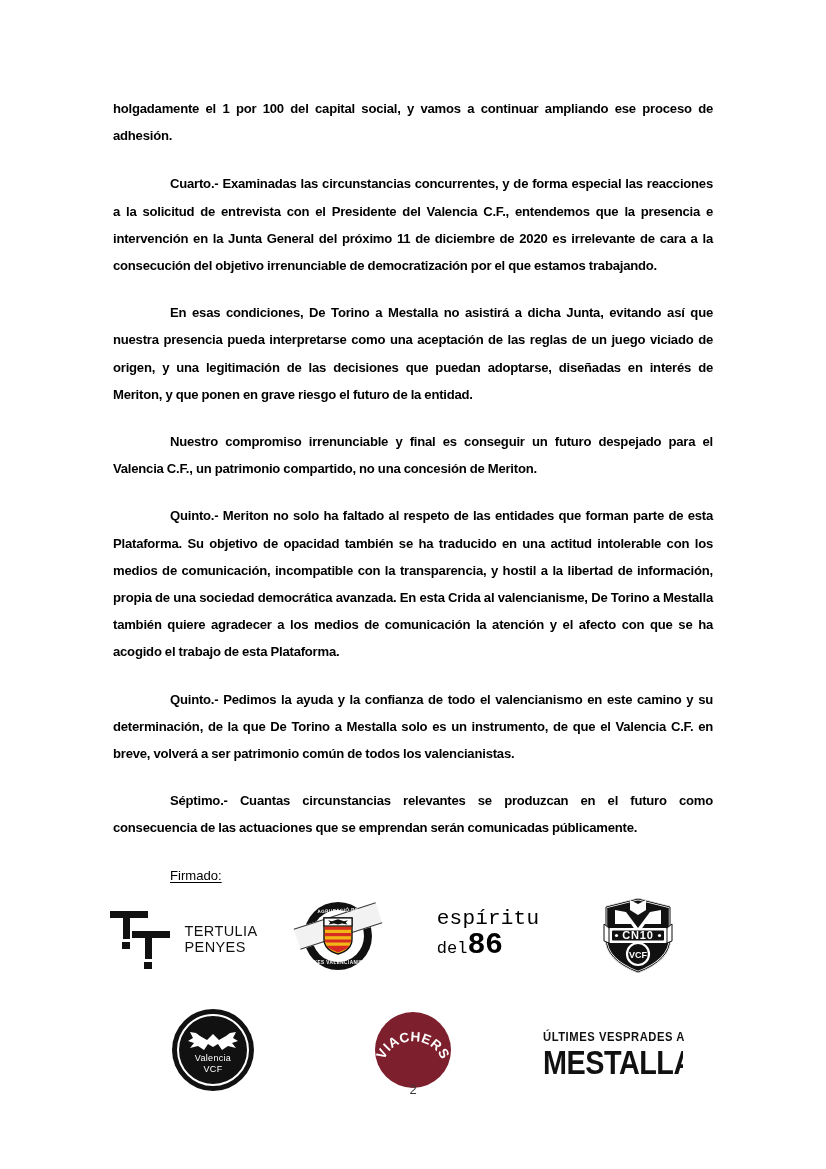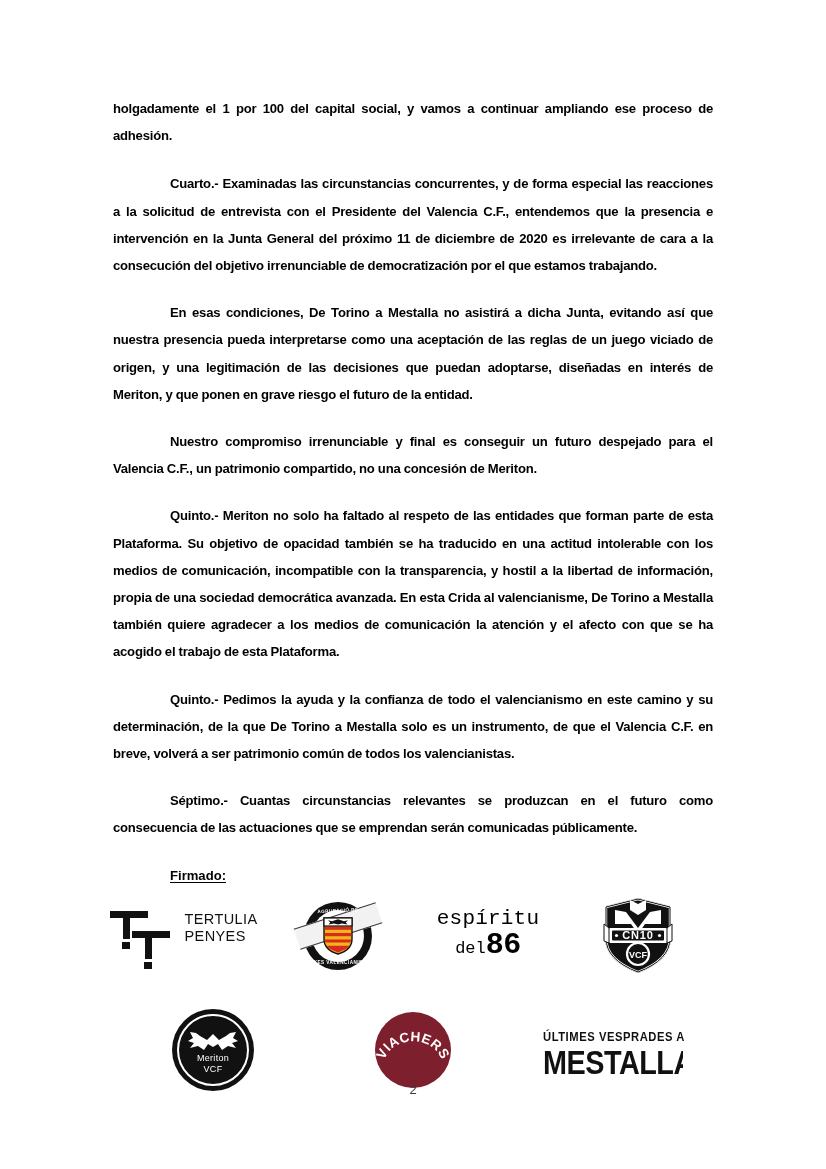--- a/index.html
+++ b/index.html
@@ -48,21 +48,21 @@
   .para.indent { text-indent: 57px; }
   .para:last-of-type { margin-bottom: 0; }
   .para .u { text-underline-offset: 2px; }
 
   .sp-0 { margin-bottom: 21px; }
   .sp-1 { margin-bottom: 20px; }
 
   
   .firmado {
     font-family: "Liberation Sans", "DejaVu Sans", sans-serif;
-    font-weight: bold;
+    font-weight: normal;
     font-size: 13.1px;
     line-height: 27.2px;
     margin: 0;
     text-indent: 57px;
   }
   .firmado span { text-decoration: underline; text-underline-offset: 2px; }
 
   
   .logos {
     position: absolute;
@@ -81,20 +81,21 @@
     display: flex;
     align-items: center;
     justify-content: center;
     flex: 1 1 0;
     height: 96px;
   }
 
   
   .tt {
     display: flex;
+    align-items: center;
     gap: 14px;
     transform: translateX(-4px);
   }
   .tt-marks { position: relative; width: 56px; height: 62px; }
   .tt-marks .bar { position: absolute; background: #111; }
   .tt-t1-h { left: 0; top: 6px; width: 38px; height: 7px; }
   .tt-t1-v { left: 13px; top: 6px; width: 7px; height: 28px; }
   .tt-t1-d { left: 12px; top: 37px; width: 8px; height: 7px; }
   .tt-t2-h { left: 22px; top: 26px; width: 38px; height: 7px; }
   .tt-t2-v { left: 35px; top: 26px; width: 7px; height: 28px; }
@@ -146,21 +147,21 @@
   }
 
   
   .e86 {
     font-family: Liberation Mono, monospace;
     color: #000000;
     line-height: 1;
     transform: translateY(-2px);
   }
   .e86 .l1 { font-size: 21px; letter-spacing: 0.2px; display: block; }
-  .e86 .l2 { display: block; text-align: center; margin-top: 1px; white-space: nowrap; }
+  .e86 .l2 { display: block; text-align: left; margin-top: 1px; white-space: nowrap; }
   .e86 .del { font-size: 17px; }
   .e86 .num { font-size: 30px; font-weight: bold; letter-spacing: -0.5px; }
 
   
   .cn10 { position: relative; width: 70px; height: 76px; }
 
   
   .lib { position: relative; width: 82px; height: 82px; }
   .lib-outer {
     position: absolute; inset: 0; border-radius: 50%;
@@ -324,21 +325,21 @@
     <div class="logo-row row2">
 
       <div class="logo-cell">
         <div class="lib">
           <div class="lib-outer"></div>
           <div class="lib-ring"></div>
           <svg class="lib-bat" viewBox="0 0 54 22">
             <path d="M27 3 L21 9 L14 5 L10 2 L4 1 L7 7 L2 10 L8 12 L4 17 L12 15 L18 19 L22 13 L27 16 L32 13 L36 19 L42 15 L50 17 L46 12 L52 10 L47 7 L50 1 L44 2 L40 5 L33 9 Z" fill="#fff"></path>
           </svg>
           <div class="lib-txt">
-            <div>Meriton</div>
+            <div>Valencia</div>
             <div>VCF</div>
           </div>
         </div>
       </div>
 
       <div class="logo-cell">
         <div class="via">
           <svg width="76" height="76" viewBox="0 0 76 76">
             <defs>
               <path id="viaArc" d="M 10 46 A 30 26 0 0 1 66 46" fill="none"></path>

